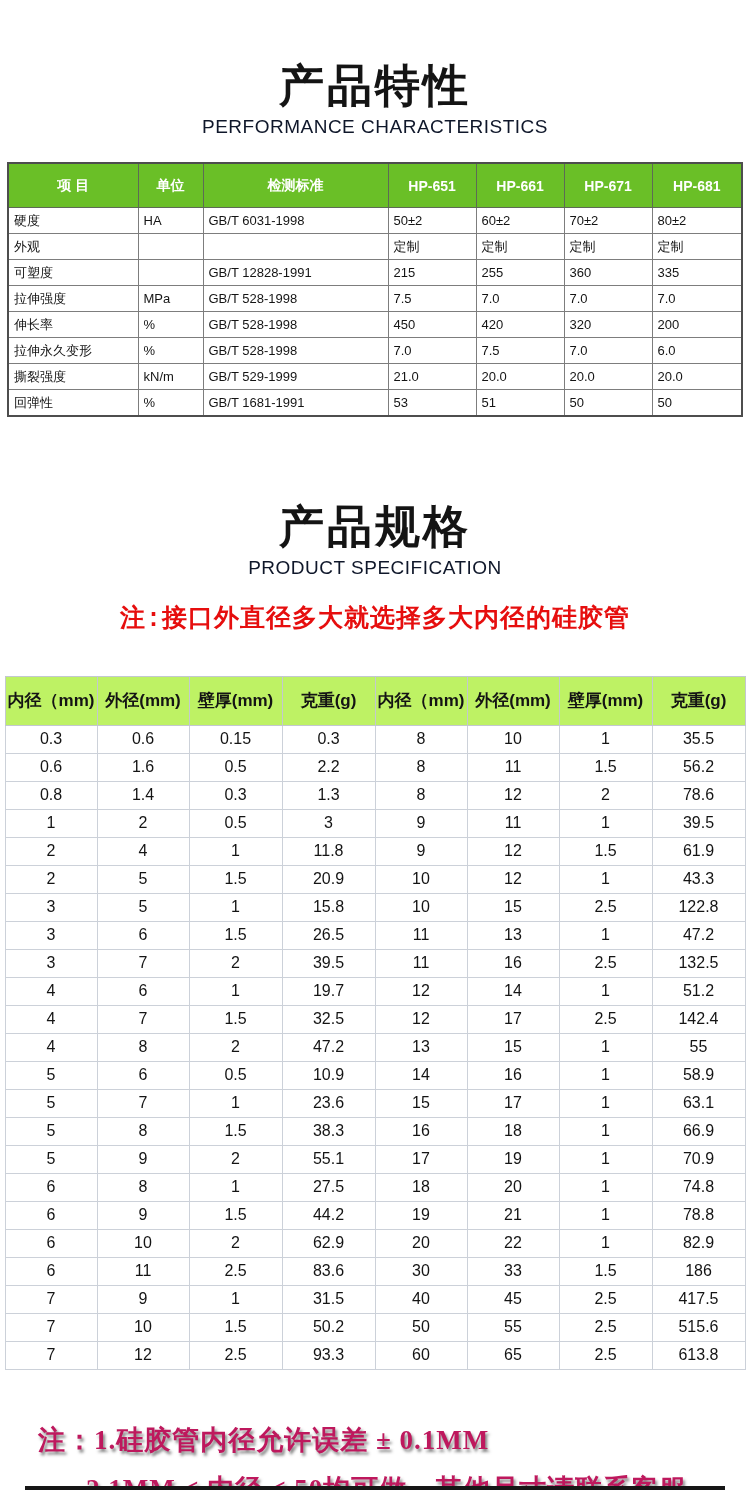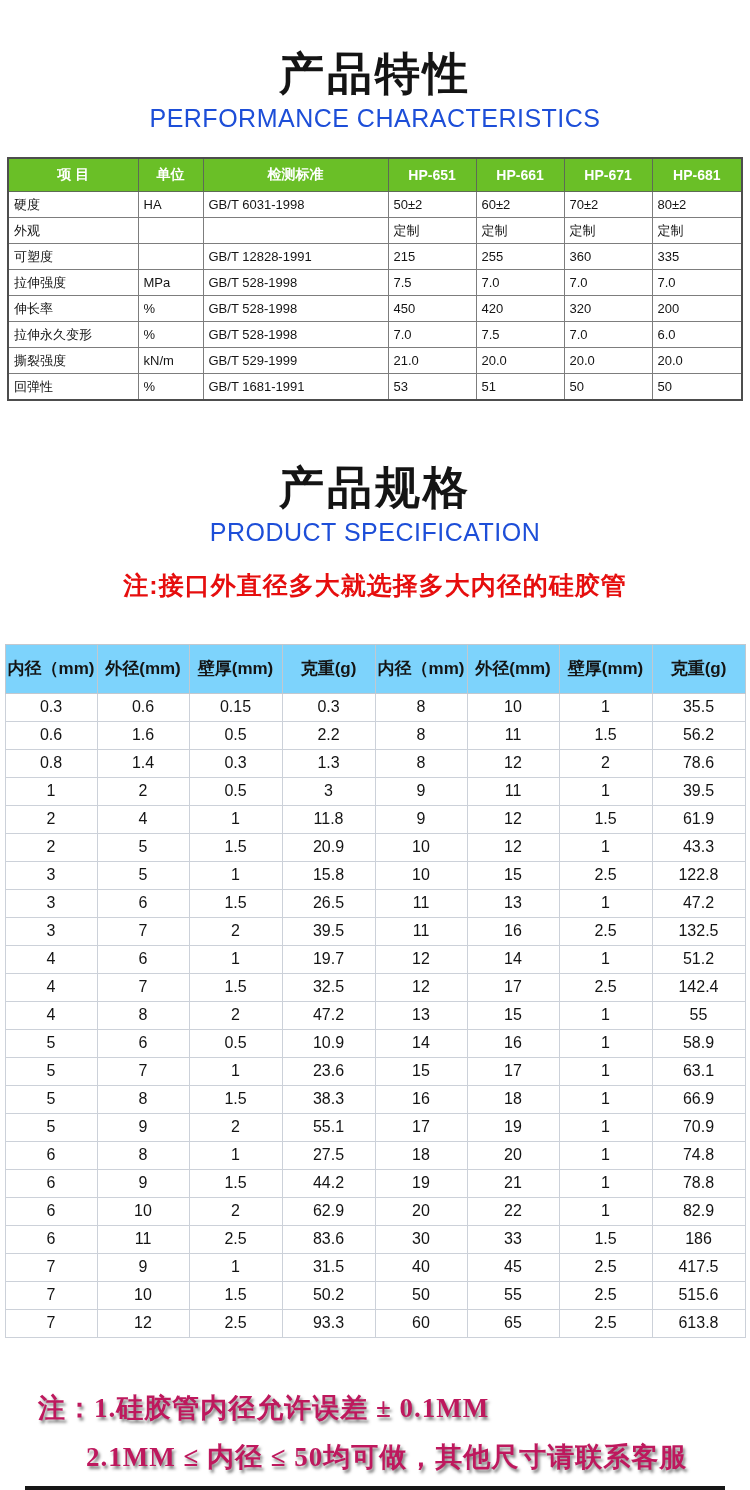--- a/index.html
+++ b/index.html
@@ -3,59 +3,59 @@
 <meta charset="utf-8">
 <style>
   * { margin:0; padding:0; box-sizing:border-box; }
   html,body { background:#ffffff; }
   body {
     width:750px; height:1490px;
     font-family:"Liberation Sans","DejaVu Sans",sans-serif;
     position:relative; overflow:hidden;
   }
   .title-block { text-align:center; }
-  .title-block.first { padding-top:48px; }
-  .title-block.second { padding-top:61px;text-align:center; }
+  .title-block.first { padding-top:60px; }
+  .title-block.second { padding-top:84px;text-align:center; }
   .cn-title {
     font-size:45px; font-weight:bold; color:#141414; letter-spacing:3px;
     line-height:1.15;
   }
   .en-title {
-    font-size:25px; color:#1d4ed8; letter-spacing:0.5px; margin-top:4px;
+    font-size:19px; color:#0f172a; letter-spacing:0.5px; margin-top:4px;
     font-weight:normal;
   }
   
   .perf-table {
     width:734px; margin:24px auto 0 auto;
     border-collapse:collapse; table-layout:fixed;
     border:2px solid #4d4d4d;
   }
   .perf-table th {
     background:#6abf27; color:#ffffff; font-weight:bold; font-size:14px;
-    height:34px; border:1px solid #5d6b55; text-align:center;
+    height:45px; border:1px solid #5d6b55; text-align:center;
   }
   .perf-table td {
     font-size:13px; color:#141414; height:26px; padding-left:5px;
     border:1px solid #7d7d7d; background:#ffffff; text-align:left;
     white-space:nowrap; overflow:hidden;
   }
   
   .red-note {
     text-align:center; margin-top:22px;
-    font-size:25px; font-weight:bold; color:#e60e0e; letter-spacing:1px;
+    font-size:25px; font-weight:bold; color:#e60e0e; letter-spacing:1px;font-family:Liberation Mono, monospace;
   }
   
   .spec-table {
     width:740px; margin:42px auto 0 auto;
     border-collapse:collapse; table-layout:fixed;
     border:1px solid #b9bec5;
   }
   .spec-table th {
     font-size:17px; font-weight:bold; color:#141414; height:49px;
-    border:1px solid #c3c8cf; text-align:center; background:#7dd3fc;
+    border:1px solid #c3c8cf; text-align:center; background:#bef264;
     white-space:nowrap;
   }
   .spec-table td {
     font-size:16px; color:#141414; height:28px;
     border:1px solid #ccd1d9; text-align:center; background:#ffffff;
   }
   
   .footer-notes { margin-top:52px; margin-left:38px; }
   .footer-note {
     font-family:Liberation Serif, serif;

